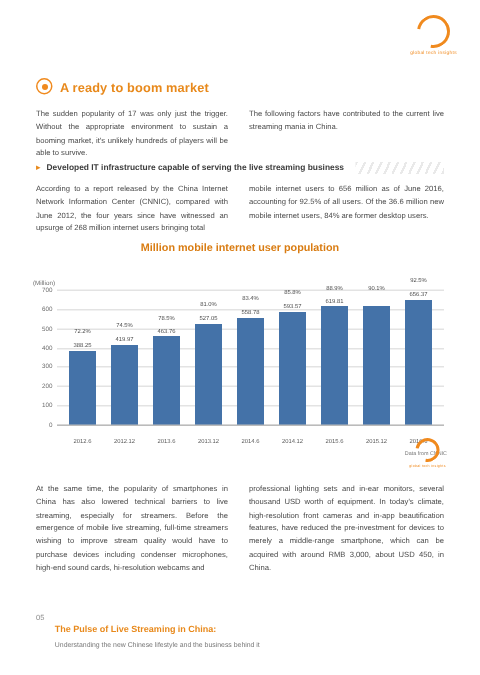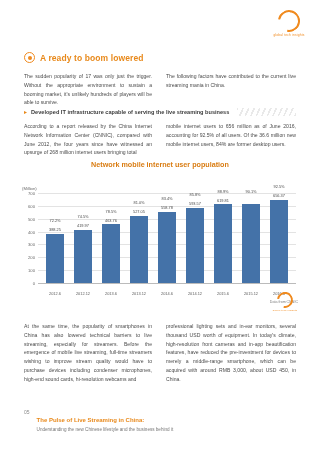--- a/index.html
+++ b/index.html
@@ -144,38 +144,38 @@
 
 <div class="logo-top">
   <div class="gti-circle"></div>
   <div class="gti-text">global tech insights</div>
 </div>
 
 <div class="section-head">
   <span class="bullet-ring">
       <i></i>
     </span>
-  <span class="section-title">A ready to boom lowered</span>
+  <span class="section-title">A ready to boom market</span>
 </div>
 
 <div class="para" id="intro-left">The sudden popularity of 17 was only just the trigger. Without the appropriate environment to sustain a booming market, it's unlikely hundreds of players will be able to survive.</div>
 <div class="para" id="intro-right">The following factors have contributed to the current live streaming mania in China.</div>
 
 <div class="sub-head">
   <span class="sub-arrow">▸</span>
   <span class="sub-text">Developed IT infrastructure capable of serving the live streaming business</span>
   <span class="hatch"></span>
 </div>
 
 <div class="para" id="body-left">According to a report released by the China Internet Network Information Center (CNNIC), compared with June 2012, the four years since have witnessed an upsurge of 268 million internet users bringing total</div>
 <div class="para" id="body-right">mobile internet users to 656 million as of June 2016, accounting for 92.5% of all users. Of the 36.6 million new mobile internet users, 84% are former desktop users.</div>
 
 <div class="chart-card">
   <div class="chart-title">
-    <span>Network mobile internet user population</span>
+    <span>Million mobile internet user population</span>
   </div>
   <div class="chart-unit">(Million)</div>
   <div class="plot" id="plot">
       <div class="grid-line" style="bottom: 0%;">
         <span class="ytick">0</span>
       </div>
       <div class="grid-line" style="bottom: 14.2857%;">
         <span class="ytick">100</span>
       </div>
       <div class="grid-line" style="bottom: 28.5714%;">

